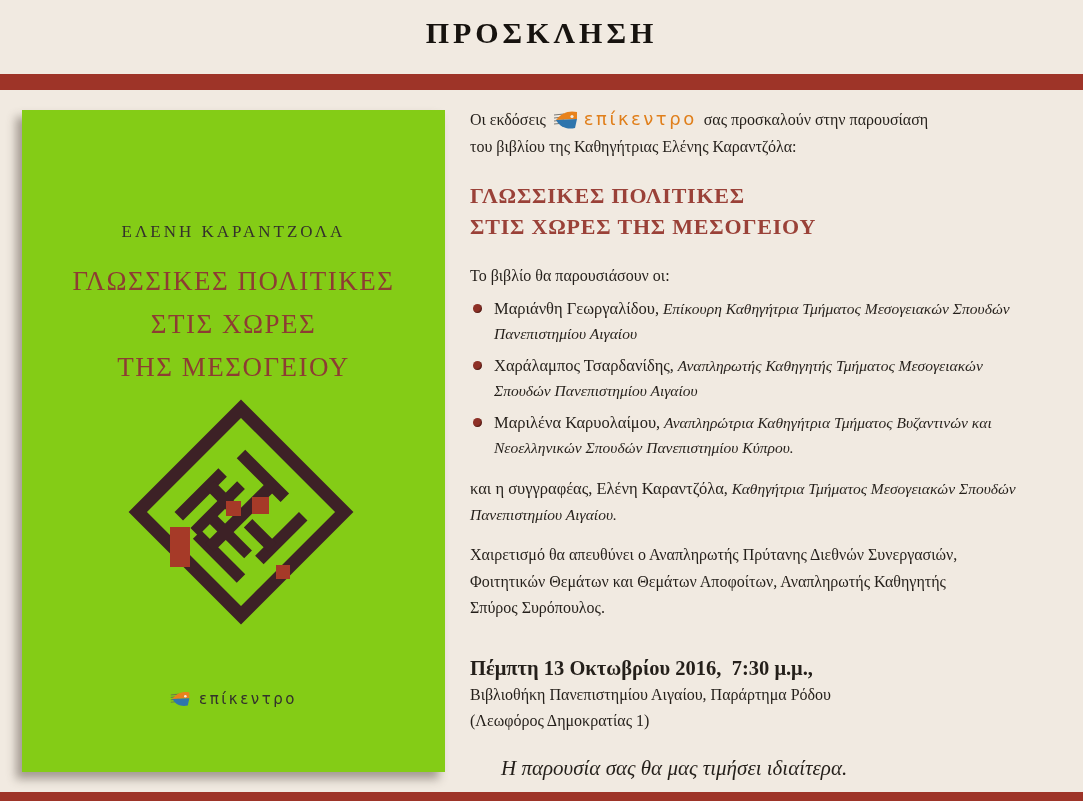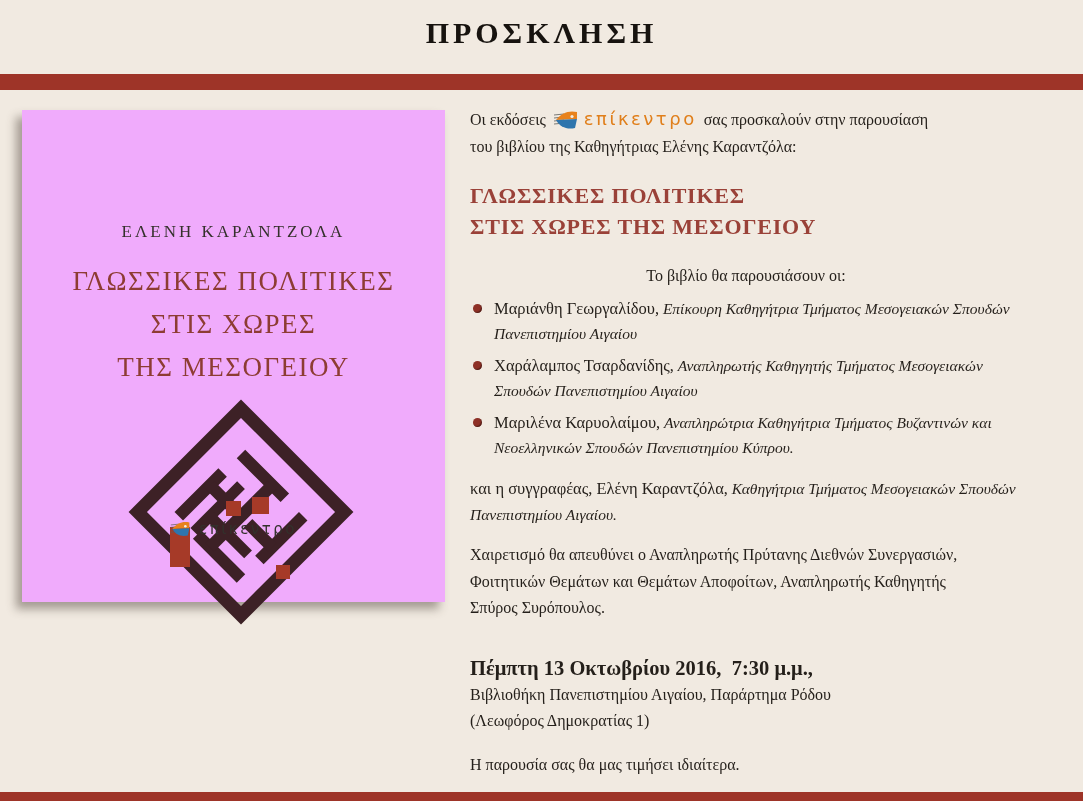--- a/index.html
+++ b/index.html
@@ -13,22 +13,22 @@
     position:absolute;top:16px;left:0;width:100%;
     text-align:center;font-size:30px;letter-spacing:4px;
     color:#17130f;font-weight:600;
   }
   .bar{position:absolute;left:0;width:1083px;background:#9e3428;}
   .bar-top{top:74px;height:16px;}
   .bar-bottom{top:792px;height:9px;}
 
   
   .cover{
-    position:absolute;left:22px;top:110px;width:423px;height:492px;
-    background:#f0abfc;
+    position:absolute;left:22px;top:110px;width:423px;height:662px;
+    background:#84cc16;
     box-shadow:-6px 7px 9px rgba(70,60,50,0.45);
   }
   .cover-author{
     position:absolute;top:112px;left:0;width:100%;text-align:center;
     font-size:17px;letter-spacing:3px;color:#34312b;
   }
   .cover-title{
     position:absolute;top:150px;left:0;width:100%;text-align:center;
     font-size:27px;line-height:43px;letter-spacing:1.5px;color:#8d3c33;
     white-space:pre-line;
@@ -49,38 +49,38 @@
   .intro-line1{display:flex;gap:7px;flex-wrap:nowrap;}
   .pub-logo-inline{display:inline-flex;align-items:center;gap:5px;}
   .pub-logo-inline .wordmark{
     font-family:"DejaVu Sans", sans-serif;font-size:18px;
     letter-spacing:2.5px;color:#e07f1b;position:relative;top:-1px;
   }
   .book-title{
     margin-top:20px;font-size:22px;line-height:31px;letter-spacing:0.8px;
     color:#9a4138;font-weight:600;white-space:pre-line;
   }
-  .presenters-heading{margin-top:20px;font-size:16px;line-height:27px;text-align:center;}
+  .presenters-heading{margin-top:20px;font-size:16px;line-height:27px;}
   ul.presenters{list-style:none;margin:3px 0 0 0;padding:0;}
   ul.presenters li{
     position:relative;margin-top:7px;padding-left:24px;
     font-size:15.5px;line-height:25px;
   }
   ul.presenters li::before{
     content:"";position:absolute;left:3px;top:8px;width:9px;height:9px;
     border-radius:50%;background:#8e3026;box-shadow:inset -1px -1px 1px rgba(0,0,0,.4);
   }
   .presenter-name{font-size:16.5px;}
   .role{font-style:italic;}
   .author-line{margin-top:16px;font-size:15.5px;line-height:26px;}
   .author-name-part{font-size:16.5px;}
   .greeting{margin-top:14px;font-size:16px;line-height:26.5px;white-space:pre-line;}
   .event-datetime{margin-top:32px;font-size:20.5px;line-height:28px;font-weight:700;white-space:pre-wrap;}
   .event-venue,.event-address{font-size:16px;line-height:26px;}
-  .closing{margin-top:22px;font-size:16px;}
+  .closing{margin-top:22px;font-size:21px;font-style:italic;margin-left:31px;}
 </style>
 </head>
 <body>
 
 <div class="main-title">ΠΡΟΣΚΛΗΣΗ</div>
 <div class="bar bar-top"></div>
 
 <div class="cover">
   <div class="cover-author">ΕΛΕΝΗ ΚΑΡΑΝΤΖΟΛΑ</div>
   <div class="cover-title">ΓΛΩΣΣΙΚΕΣ ΠΟΛΙΤΙΚΕΣ

